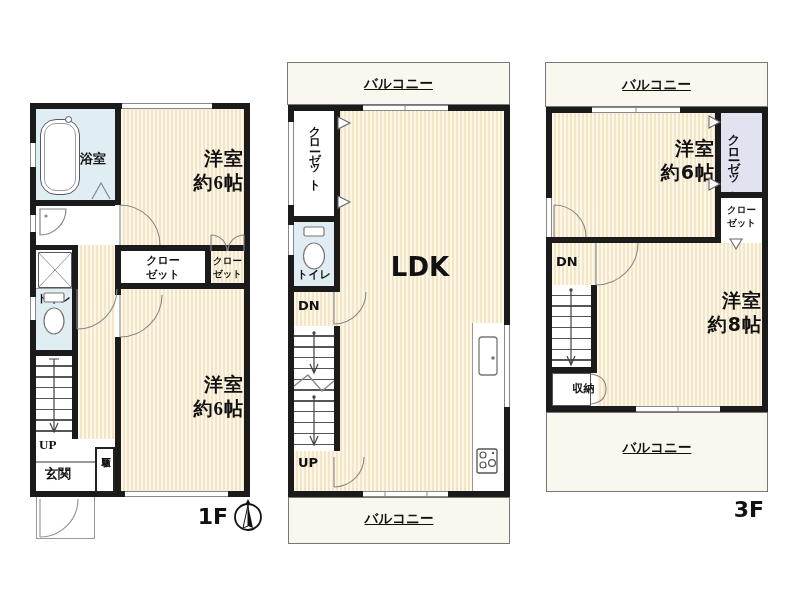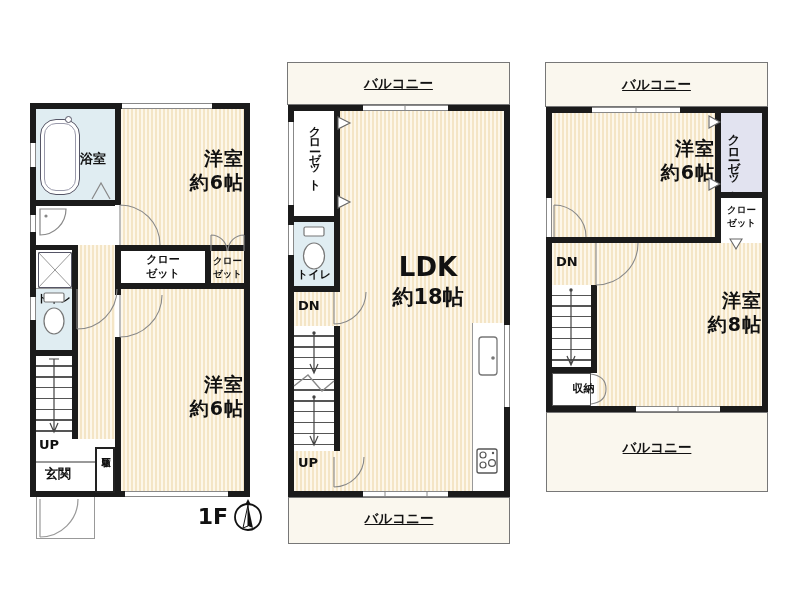--- a/index.html
+++ b/index.html
@@ -25,21 +25,21 @@
   .balcony-label{font-size:13.5px;font-weight:700;text-align:center;text-decoration:underline;}
   svg.ovr{position:absolute;left:0;top:0;z-index:40;pointer-events:none;}
   .thin{position:absolute;background:#999;}
 </style>
 </head>
 <body>
 
 <div id="stage">
 
   <div class="a" style="left:28px;top:93px;width:232px;height:462px;">
-    <div class="blk" style="left:2px;top:10px;width:220px;height:394px;">
+    <div class="blk" style="left:2px;top:10px;width:220px;height:394px;font-family:Liberation Serif, serif;">
 
       <div class="a st" style="left:85px;top:0;width:123px;height:136px;"></div>
       <div class="a st" style="left:85px;top:180px;width:123px;height:202px;"></div>
       <div class="a st" style="left:42px;top:136px;width:37px;height:194px;"></div>
 
       <div class="a wet" style="left:0;top:0;width:79px;height:91px;">
         <div class="a" style="left:4px;top:10px;width:40px;height:76px;border:1.5px solid #556;border-radius:16px;background:#fff;box-sizing:border-box;">
           <div class="a" style="left:3px;top:3px;right:3px;bottom:3px;border:1px solid #99a;border-radius:12px;"></div>
           <div class="a" style="left:24px;top:-4px;width:7px;height:7px;border:1.3px solid #556;border-radius:50%;background:#fff;box-sizing:border-box;"></div>
         </div>
@@ -136,23 +136,22 @@
       <div class="a" style="left:0;top:0;width:40px;height:105px;background:#fff;">
         <div class="a lb vt" style="left:13px;top:6px;font-size:12px;font-weight:600;">クローゼット</div>
       </div>
       <div class="a wet" style="left:0;top:111px;width:40px;height:64px;">
         <div class="a lb sm ctr" style="left:0;bottom:4px;width:40px;">トイレ</div>
       </div>
       <div class="a lb" style="left:4px;top:187px;font-size:13px;">DN</div>
       <div class="a treads" style="left:0;top:215px;width:40px;height:125px;"></div>
       <div class="a lb" style="left:4px;top:344px;font-size:13px;">UP</div>
       <div class="a" style="left:178px;top:212px;width:32px;height:168px;background:#fff;border-left:1.5px solid #999;box-sizing:border-box;"></div>
-      <div class="a lb ctr" style="left:64px;top:140px;width:140px;">
+      <div class="a lb ctr" style="left:64px;top:140px;width:124px;">
         <div style="font-size:26px;">LDK</div>
-        <div style="font-size:21px;">約18帖</div>
       </div>
       <div class="w" style="left:0;top:105px;width:46px;height:6px;"></div>
       <div class="w" style="left:0;top:175px;width:46px;height:6px;"></div>
       <div class="w" style="left:40px;top:0;width:6px;height:181px;"></div>
       <div class="w" style="left:40px;top:215px;width:6px;height:125px;"></div>
     </div>
     <div class="a bal" style="left:2px;top:437px;width:222px;height:47px;">
       <div class="lb balcony-label" style="padding-top:12px;">バルコニー</div>
     </div>
     <div class="winh" style="left:77px;top:45px;width:85px;height:6px;"></div>
@@ -221,20 +220,21 @@
       <div class="w" style="left:0;top:124px;width:169px;height:6px;"></div>
       <div class="w" style="left:39px;top:172px;width:6px;height:85px;"></div>
       <div class="w" style="left:0;top:254px;width:45px;height:6px;"></div>
     </div>
     <div class="a bal" style="left:2px;top:354px;width:222px;height:80px;">
       <div class="lb balcony-label" style="padding-top:26px;">バルコニー</div>
     </div>
     <div class="winh" style="left:48px;top:49px;width:88px;height:6px;"></div>
     <div class="winh" style="left:92px;top:348px;width:84px;height:6px;"></div>
     <div class="winv" style="left:2px;top:140px;width:6px;height:39px;"></div>
+    <div class="a lb fl-label" style="left:140px;top:438px;width:80px;">3F</div>
     <svg class="ovr" width="228" height="472" viewBox="0 0 228 472">
       <polygon points="165,58 176,64 165,70" fill="#fff" stroke="#666" stroke-width="1.1"></polygon>
       <polygon points="165,120 176,126 165,132" fill="#fff" stroke="#666" stroke-width="1.1"></polygon>
       <polygon points="186,181 192,191 198,181" fill="#fff" stroke="#666" stroke-width="1.1"></polygon>
       <path d="M 10 147 L 10 179 M 10 147 A 32 32 0 0 1 42 179" stroke="#888" stroke-width="1.1" fill="none"></path>
       <path d="M 52 185 L 52 227 M 52 227 A 42 42 0 0 0 94 185" stroke="#888" stroke-width="1.1" fill="none"></path>
       <path d="M 47 316 Q 62 318 62 331 M 47 346 Q 62 344 62 331" stroke="#888" stroke-width="1.1" fill="none"></path>
       <circle cx="27" cy="232" r="1.7" fill="#444"></circle>
       <path d="M 27 232 L 27 306 M 23 298 L 27 307 L 31 298" stroke="#444" stroke-width="1.2" fill="none"></path>
       <path d="M 134 348 L 134 354 M 92 49 L 92 55" stroke="#888" stroke-width="1" fill="none"></path>

